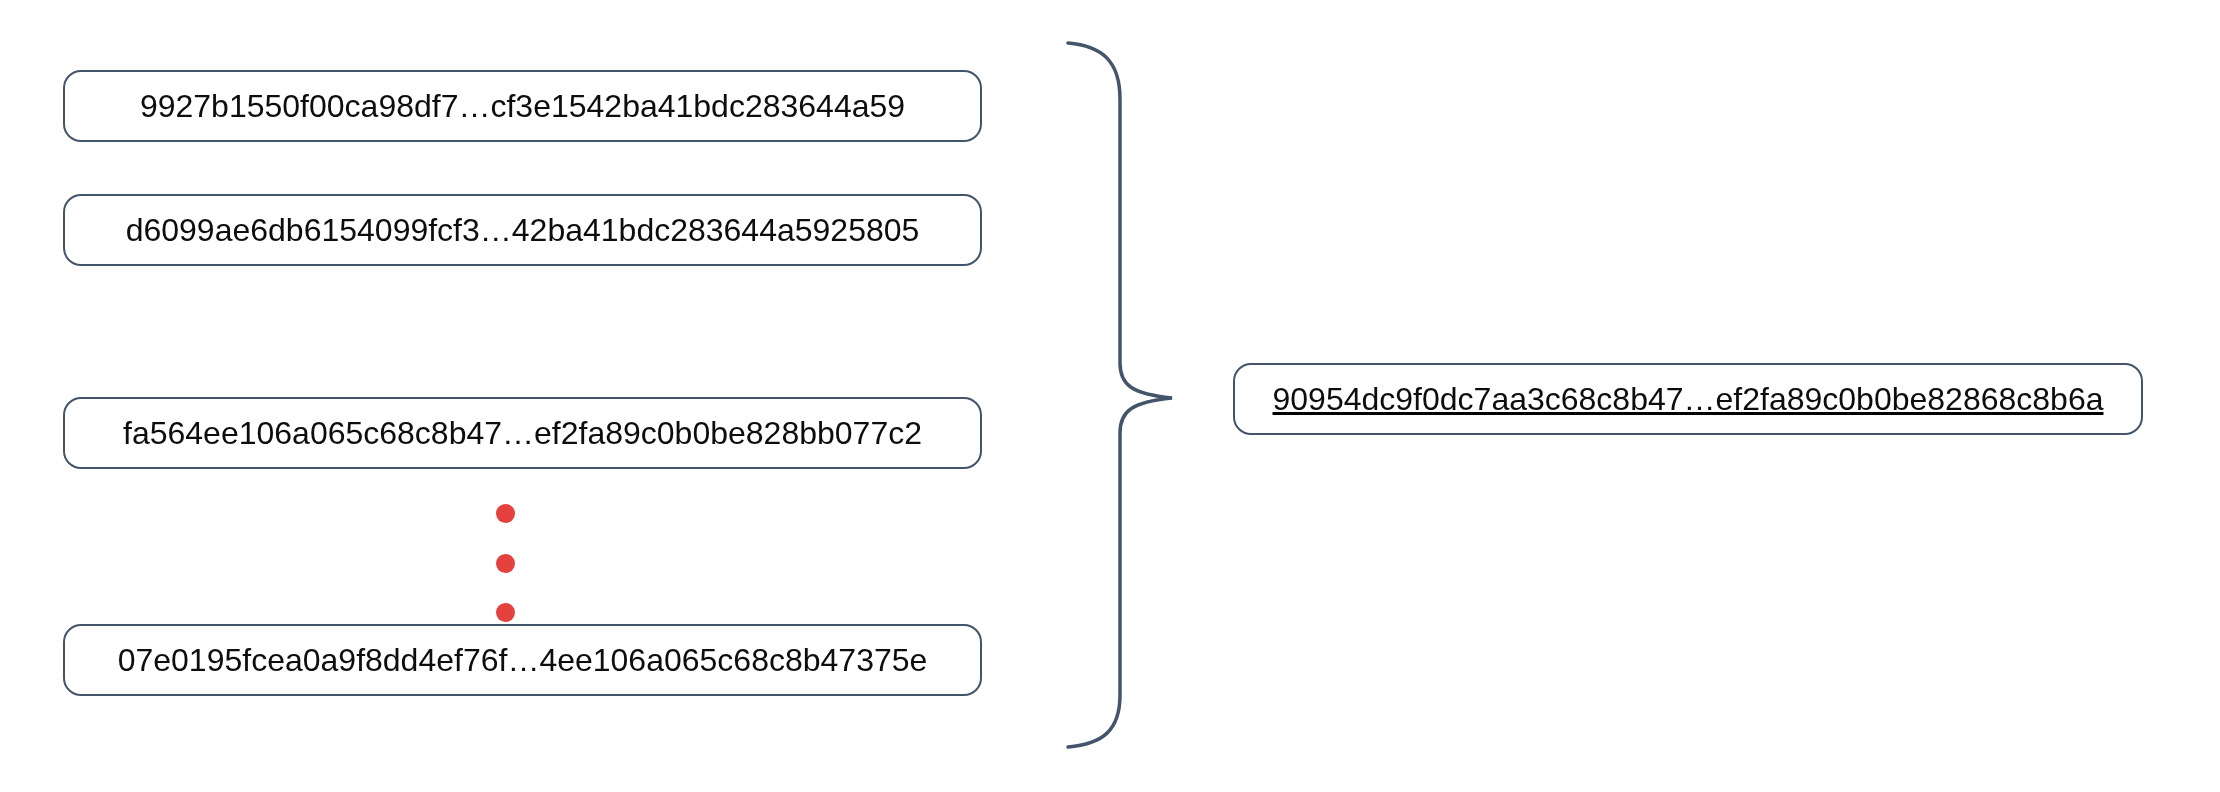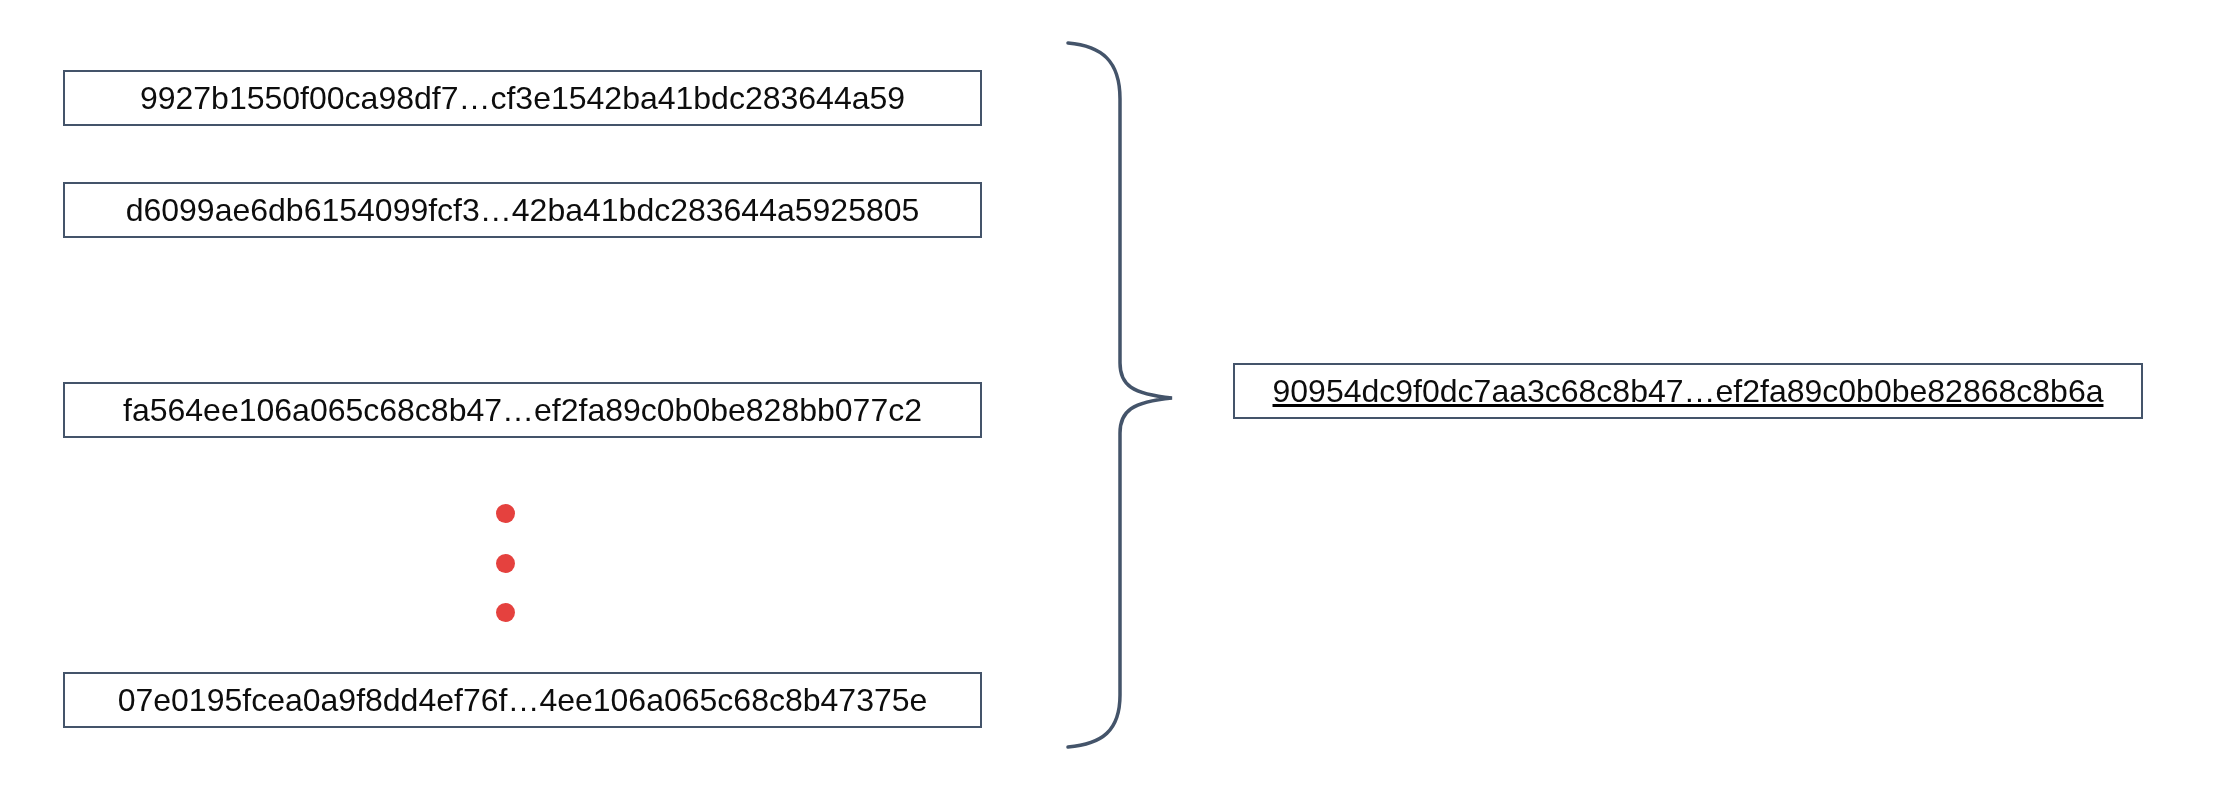--- a/index.html
+++ b/index.html
@@ -12,24 +12,24 @@
     position: relative;
     width: 2220px;
     height: 792px;
     background: #ffffff;
     overflow: hidden;
   }
   .hash-box {
     position: absolute;
     left: 63px;
     width: 919px;
-    height: 56px;
+    height: 72px;
     box-sizing: border-box;
     border: 2.5px solid #44546a;
-    border-radius: 0;
+    border-radius: 18px;
     background: #ffffff;
     display: flex;
     align-items: center;
     justify-content: center;
   }
   .hash-box.result {
     left: 1233px;
     top: 363px;
     width: 910px;
     text-decoration: underline;
@@ -64,36 +64,36 @@
 </style>
 </head>
 <body>
 
 <div class="canvas">
 
   <div class="hash-box" style="top:70px">
     <span class="hash-text">9927b1550f00ca98df7…cf3e1542ba41bdc283644a59</span>
   </div>
 
-  <div class="hash-box" style="top:182px">
+  <div class="hash-box" style="top:194px">
     <span class="hash-text">d6099ae6db6154099fcf3…42ba41bdc283644a5925805</span>
   </div>
 
 
-  <div class="hash-box" style="top:382px">
+  <div class="hash-box" style="top:397px">
     <span class="hash-text">fa564ee106a065c68c8b47…ef2fa89c0b0be828bb077c2</span>
   </div>
 
   <div class="dots">
     <span class="dot"></span>
     <span class="dot"></span>
     <span class="dot"></span>
   </div>
 
-  <div class="hash-box" style="top:672px">
+  <div class="hash-box" style="top:624px">
     <span class="hash-text">07e0195fcea0a9f8dd4ef76f…4ee106a065c68c8b47375e</span>
   </div>
 
   <svg class="brace" width="130" height="720" viewBox="0 0 130 720" aria-hidden="true">
     <path d="M 8 8
              C 42 11, 60 26, 60 64
              L 60 328
              C 60 350, 72 359, 112 363
              C 72 367, 60 376, 60 398
              L 60 660

